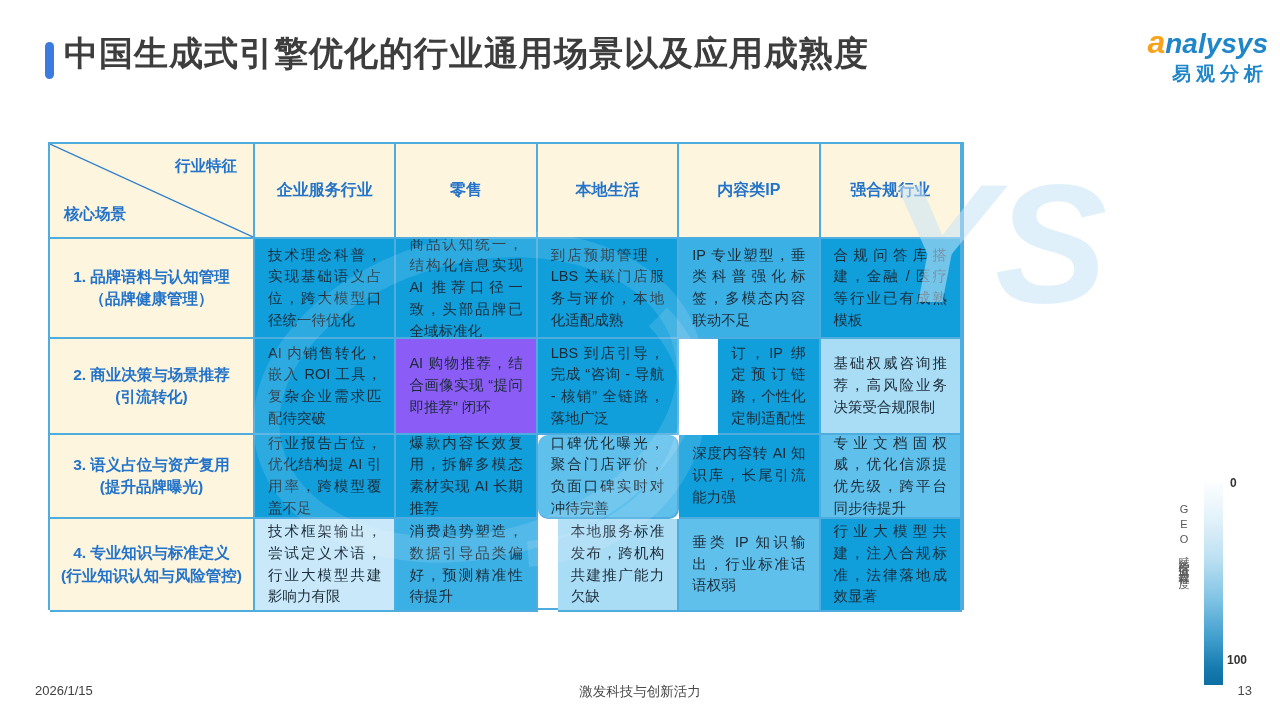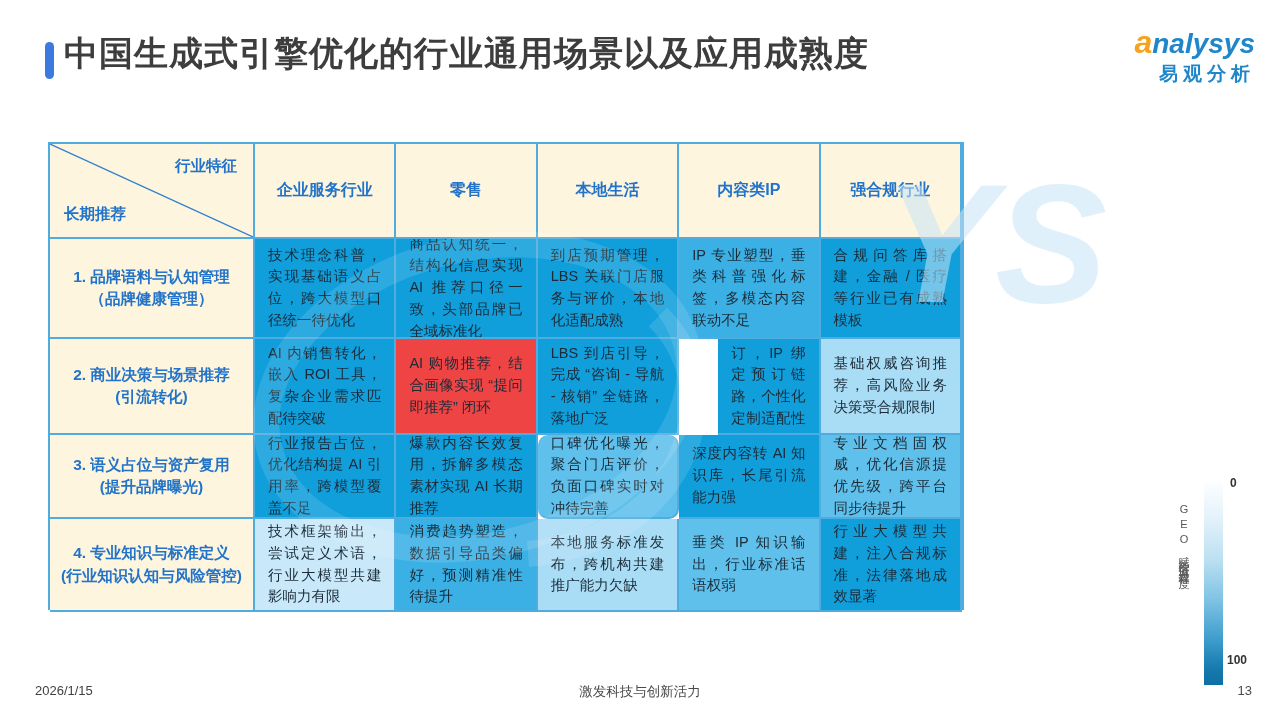--- a/index.html
+++ b/index.html
@@ -6,21 +6,21 @@
   body {
     width:1280px; height:720px; position:relative; overflow:hidden;
     background:#ffffff; font-family:"Liberation Sans", sans-serif;
   }
   
   .accent-bar { position:absolute; left:45px; top:42px; width:9px; height:37px;
     border-radius:5px; background:#3B7BE0; }
   .page-title { position:absolute; left:64px; top:31px; margin:0;
     font-size:34px; font-weight:bold; color:#3D3D3D; letter-spacing:1px; }
   
-  .logo { position:absolute; top:26px; right:25px; text-align:right; }
+  .logo { position:absolute; top:26px; right:12px; text-align:right; }
   .logo-latin { display:inline-block; font-size:28px; font-weight:bold; font-style:italic;
     color:#1F86C9; line-height:1; }
   .logo-latin::first-letter { color:#F7A21B; font-size:32px; }
   .logo-cn { font-size:19px; font-weight:bold; color:#1F86C9; letter-spacing:5px;
     margin-top:3px; }
   
   .matrix { position:absolute; left:48px; top:142px; width:916px; height:468px;
     display:grid; grid-template-columns:205px repeat(5,1fr);
     grid-template-rows:95px 100px 96px 84px 93px;
     border:2px solid #4FACDF; box-sizing:border-box; }
@@ -64,53 +64,53 @@
   <div class="logo-latin">analysys</div>
   <div class="logo-cn">易观分析</div>
 </div>
 
 <div class="matrix" id="matrix">
   <div class="cell corner">
     <svg viewBox="0 0 205 95" preserveAspectRatio="none">
       <line x1="0" y1="0" x2="205" y2="95" stroke="#2F7FD0" stroke-width="1.3"></line>
     </svg>
     <span class="tr">行业特征</span>
-    <span class="bl">长期推荐</span>
+    <span class="bl">核心场景</span>
   </div>
 
 <div class="cell head">企业服务行业</div>
     <div class="cell head">零售</div>
     <div class="cell head">本地生活</div>
     <div class="cell head">内容类IP</div>
     <div class="cell head">强合规行业</div>
     <div class="cell rowlabel">1. 品牌语料与认知管理（品牌健康管理）</div>
     <div class="cell data" style="background: rgb(17, 159, 220);">技术理念科普，实现基础语义占位，跨大模型口径统一待优化</div>
     <div class="cell data" style="background: rgb(17, 159, 220);">商品认知统一，结构化信息实现 AI 推荐口径一致，头部品牌已全域标准化</div>
     <div class="cell data" style="background: rgb(17, 159, 220);">到店预期管理，LBS 关联门店服务与评价，本地化适配成熟</div>
     <div class="cell data" style="background: rgb(59, 176, 229);">IP 专业塑型，垂类科普强化标签，多模态内容联动不足</div>
     <div class="cell data" style="background: rgb(17, 159, 220);">合规问答库搭建，金融 / 医疗等行业已有成熟模板</div>
     <div class="cell rowlabel">2. 商业决策与场景推荐
 (引流转化)</div>
     <div class="cell data" style="background: rgb(17, 159, 220);">AI 内销售转化，嵌入 ROI 工具，复杂企业需求匹配待突破</div>
-    <div class="cell data" style="background: #ef4444;">AI 购物推荐，结合画像实现 “提问即推荐” 闭环</div>
+    <div class="cell data" style="background: #8b5cf6;">AI 购物推荐，结合画像实现 “提问即推荐” 闭环</div>
     <div class="cell data" style="background: rgb(17, 159, 220);">LBS 到店引导，完成 “咨询 - 导航 - 核销” 全链路，落地广泛</div>
     <div class="cell data" style="background: rgb(17, 159, 220); margin-left: 39px;">搜索即预订，IP 绑定预订链路，个性化定制适配性欠缺</div>
     <div class="cell data" style="background: rgb(169, 220, 245);">基础权威咨询推荐，高风险业务决策受合规限制</div>
     <div class="cell rowlabel">3. 语义占位与资产复用
 (提升品牌曝光)</div>
     <div class="cell data" style="background: rgb(17, 159, 220);">行业报告占位，优化结构提 AI 引用率，跨模型覆盖不足</div>
     <div class="cell data" style="background: rgb(17, 159, 220);">爆款内容长效复用，拆解多模态素材实现 AI 长期推荐</div>
     <div class="cell data" style="background: rgb(95, 192, 236); border-radius: 10px;">口碑优化曝光，聚合门店评价，负面口碑实时对冲待完善</div>
     <div class="cell data" style="background: rgb(17, 159, 220);">深度内容转 AI 知识库，长尾引流能力强</div>
     <div class="cell data" style="background: rgb(95, 192, 236);">专业文档固权威，优化信源提优先级，跨平台同步待提升</div>
     <div class="cell rowlabel">4. 专业知识与标准定义
 (行业知识认知与风险管控)</div>
     <div class="cell data" style="background: rgb(201, 233, 250);">技术框架输出，尝试定义术语，行业大模型共建影响力有限</div>
     <div class="cell data" style="background: rgb(59, 176, 229);">消费趋势塑造，数据引导品类偏好，预测精准性待提升</div>
-    <div class="cell data" style="background: rgb(169, 220, 245);">本地服务标准发布，跨机构共建推广能力欠缺</div>
+    <div class="cell data" style="background: rgb(169, 220, 245); margin-left: 20px;">本地服务标准发布，跨机构共建推广能力欠缺</div>
     <div class="cell data" style="background: rgb(95, 192, 236);">垂类 IP 知识输出，行业标准话语权弱</div>
     <div class="cell data" style="background: rgb(17, 159, 220);">行业大模型共建，注入合规标准，法律落地成效显著</div>
   </div>
 
 <svg class="watermark" viewBox="0 0 1118 468">
   <text x="835" y="160" font-size="168" font-weight="bold" font-style="italic" fill="rgba(199,228,246,0.55)" font-family="Liberation Sans, sans-serif">YS</text>
   <g fill="none" stroke="rgba(255,255,255,0.12)" stroke-width="26">
     <ellipse cx="430" cy="255" rx="215" ry="148" transform="rotate(-14 430 255)"></ellipse>
     <path d="M610 175 C690 255 630 400 480 412"></path>
   </g>

